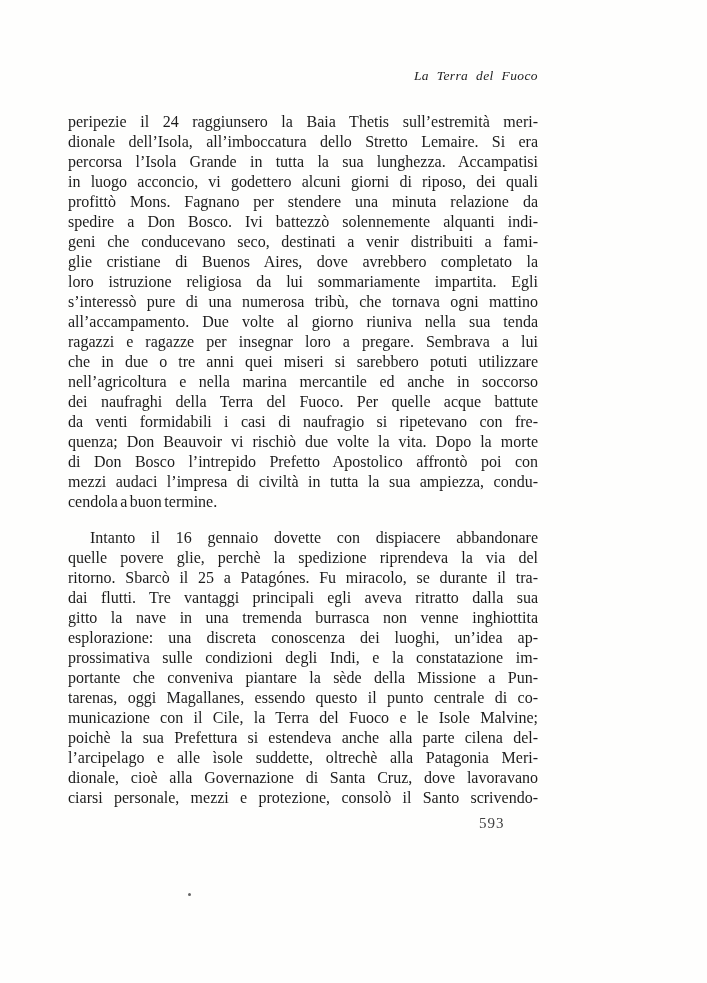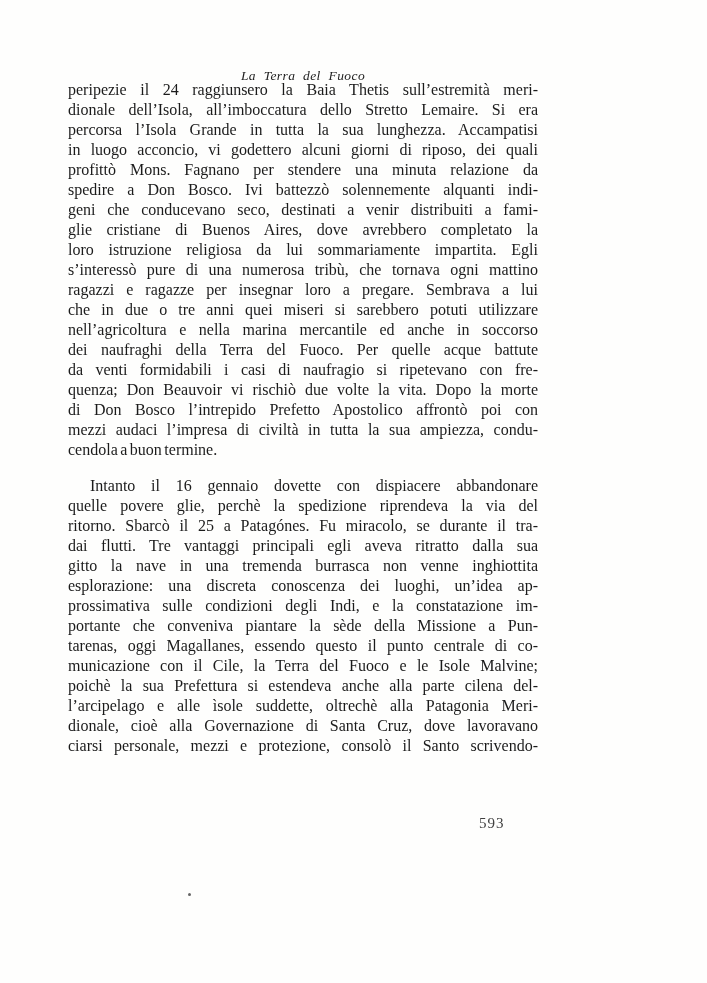--- a/index.html
+++ b/index.html
@@ -14,30 +14,30 @@
     background: #fefefd;
     overflow: hidden;
     font-family: "Liberation Serif", "DejaVu Serif", serif;
     color: #1b1b1b;
   }
   .running-header {
     position: absolute;
     top: 68px;
     left: 68px;
     width: 470px;
-    text-align: center;
+    text-align: right;
     font-style: italic;
     font-size: 13.5px;
     letter-spacing: 0.4px;
     word-spacing: 4px;
     color: #222;
   }
   .text-block {
     position: absolute;
-    top: 80px;
+    top: 112px;
     left: 68px;
     width: 470px;
     font-size: 16px;
     line-height: 20px;
     word-spacing: -1.5px;
   }
   .para { margin: 0; padding: 0; }
   .line {
     text-align: justify;
     text-align-last: justify;
@@ -84,20 +84,21 @@
       <div class="line">peripezie il 24 raggiunsero la Baia Thetis sull’estremità meri-</div>
       <div class="line">dionale dell’Isola, all’imboccatura dello Stretto Lemaire. Si era</div>
       <div class="line">percorsa l’Isola Grande in tutta la sua lunghezza. Accampatisi</div>
       <div class="line">in luogo acconcio, vi godettero alcuni giorni di riposo, dei quali</div>
       <div class="line">profittò Mons. Fagnano per stendere una minuta relazione da</div>
       <div class="line">spedire a Don Bosco. Ivi battezzò solennemente alquanti indi-</div>
       <div class="line">geni che conducevano seco, destinati a venir distribuiti a fami-</div>
       <div class="line">glie cristiane di Buenos Aires, dove avrebbero completato la</div>
       <div class="line">loro istruzione religiosa da lui sommariamente impartita. Egli</div>
       <div class="line">s’interessò pure di una numerosa tribù, che tornava ogni mattino</div>
+      <div class="line">all’accampamento. Due volte al giorno riuniva nella sua tenda</div>
       <div class="line">ragazzi e ragazze per insegnar loro a pregare. Sembrava a lui</div>
       <div class="line">che in due o tre anni quei miseri si sarebbero potuti utilizzare</div>
       <div class="line">nell’agricoltura e nella marina mercantile ed anche in soccorso</div>
       <div class="line">dei naufraghi della Terra del Fuoco. Per quelle acque battute</div>
       <div class="line">da venti formidabili i casi di naufragio si ripetevano con fre-</div>
       <div class="line">quenza; Don Beauvoir vi rischiò due volte la vita. Dopo la morte</div>
       <div class="line">di Don Bosco l’intrepido Prefetto Apostolico affrontò poi con</div>
       <div class="line">mezzi audaci l’impresa di civiltà in tutta la sua ampiezza, condu-</div>
       <div class="line align-left">cendola a buon termine.</div>
     </div>

